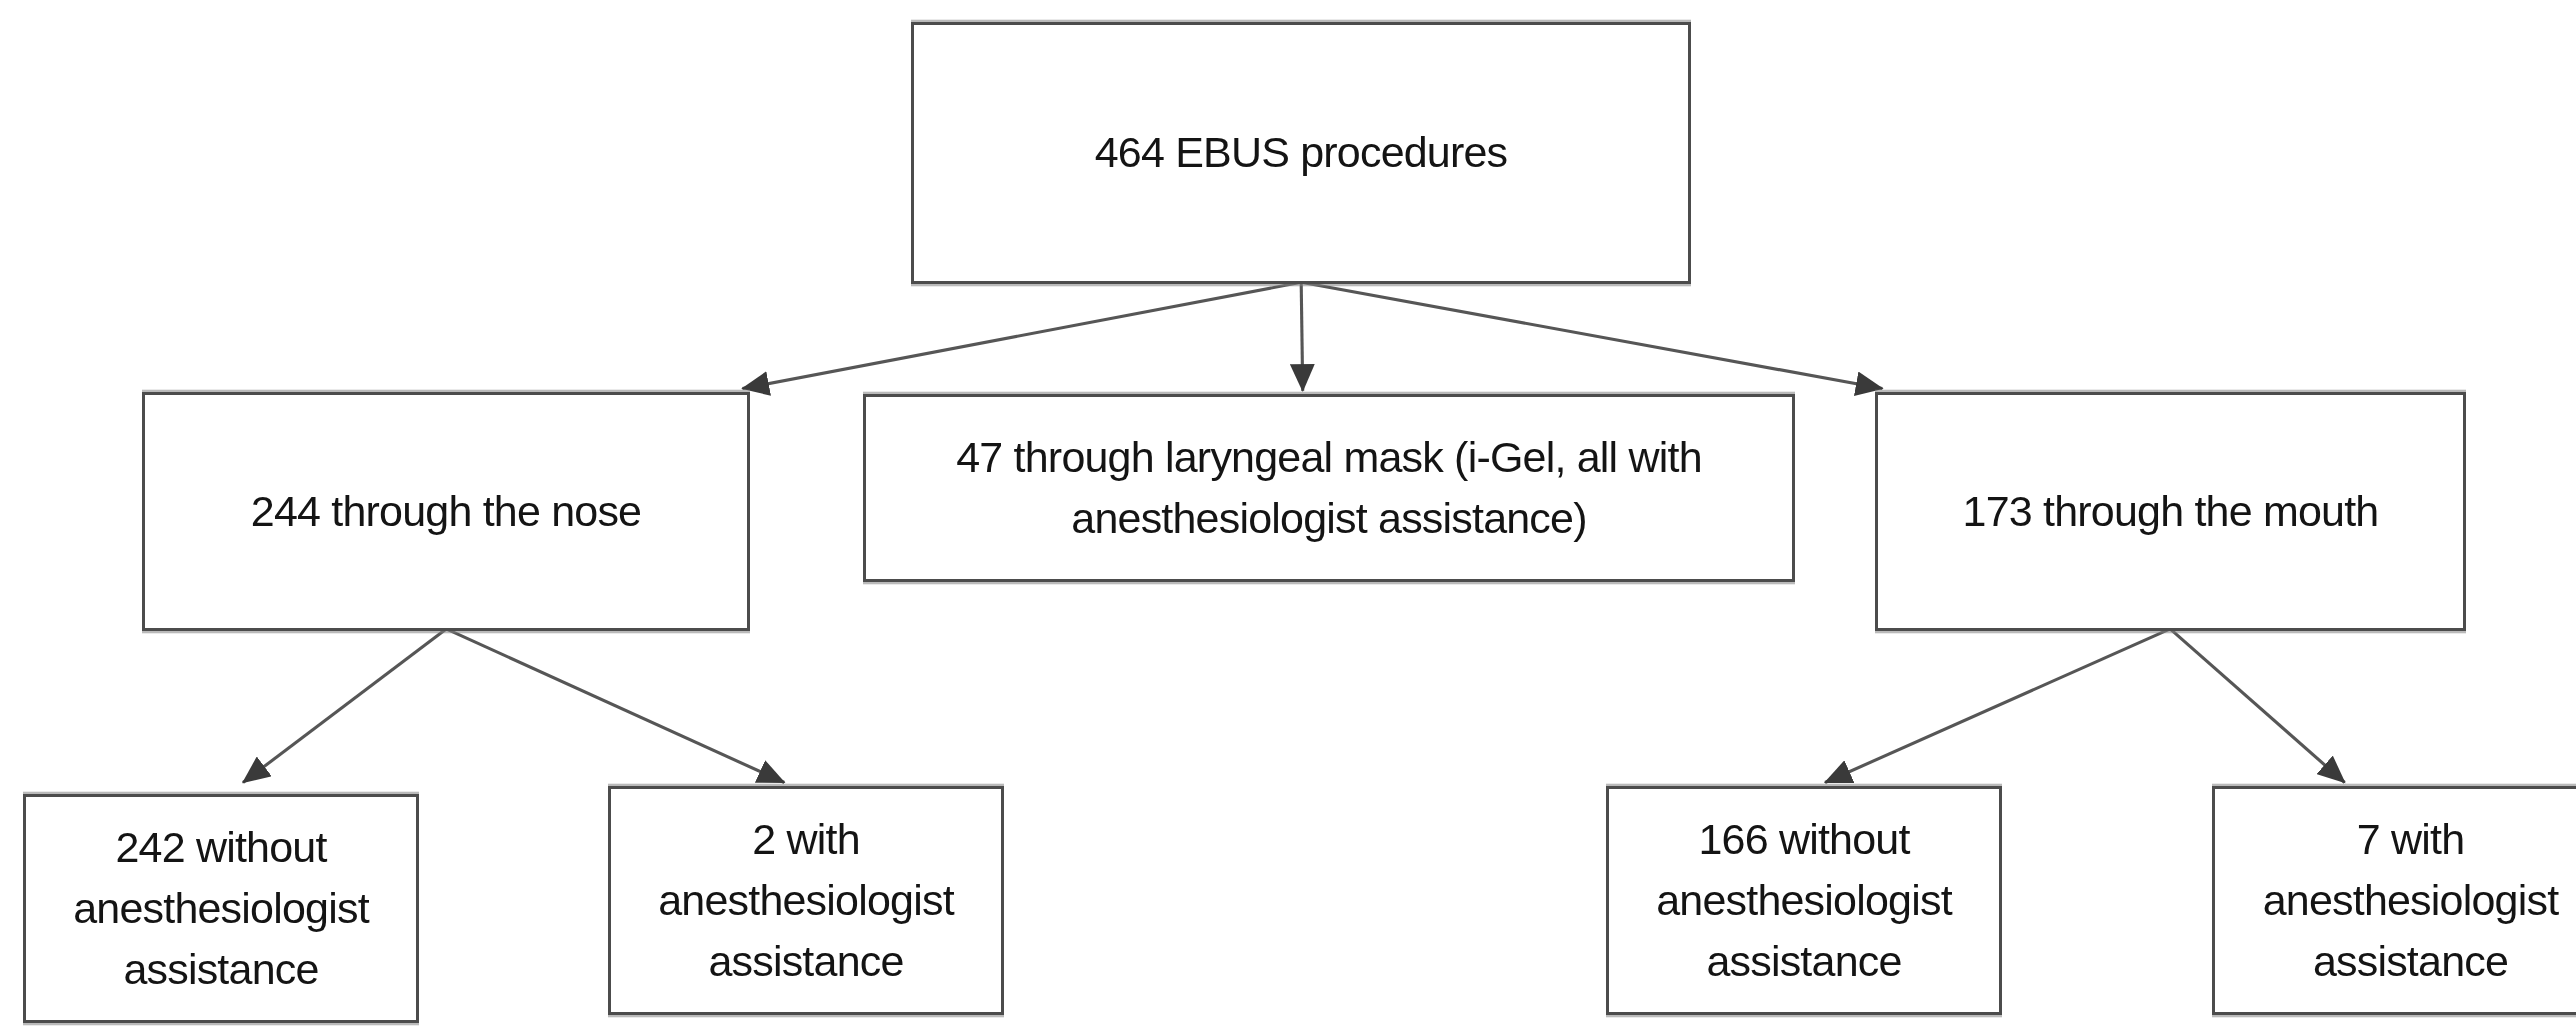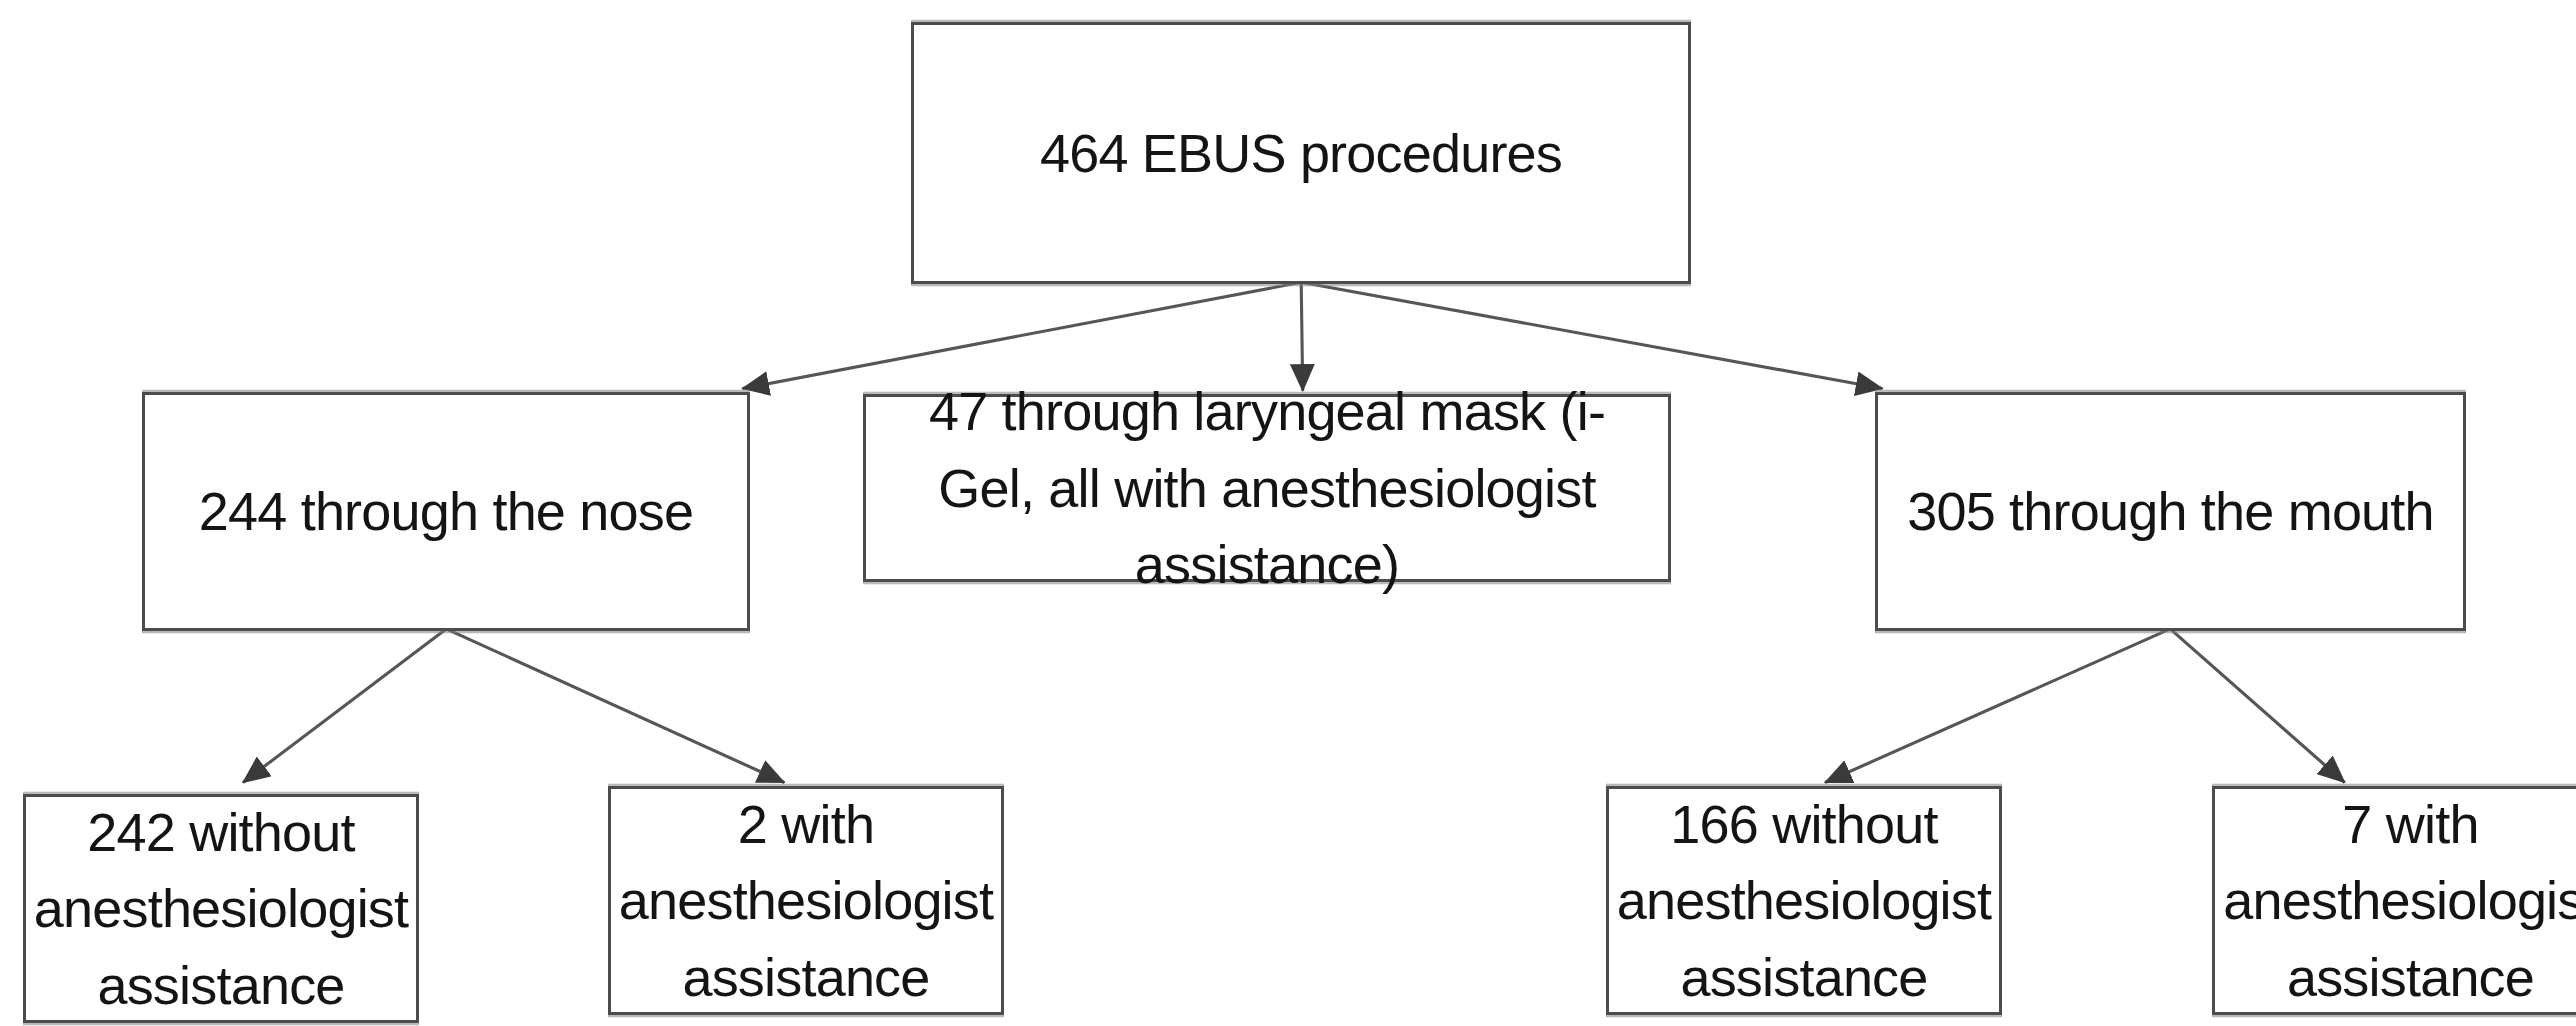--- a/index.html
+++ b/index.html
@@ -33,30 +33,30 @@
     position:absolute;
     box-sizing:border-box;
     display:flex;
     align-items:center;
     justify-content:center;
     text-align:center;
     background:#ffffff;
     border:3.1px solid var(--border-color);
     box-shadow:0 2.3px 0 var(--halo), 0 -2.3px 0 var(--halo);
     color:var(--text-color);
-    font-size:54px;
+    font-size:43px;
     line-height:1.42;
     letter-spacing:-0.8px;
   }
   .lbl{display:block;}
 
   
   .n-root         {left:911px; top:22px;   width:780px; height:262px; padding:0 15.5px;}
   .n-nose         {left:142px;  top:392px;  width:608px;  height:239px; padding:0 15.5px;text-align:center;}
-  .n-mask         {left:863px; top:394px;  width:808px; height:188px; padding:0 19.4px;}
+  .n-mask         {left:863px; top:394px;  width:932px; height:188px; padding:0 19.4px;}
   .n-mouth        {left:1875px; top:392px;  width:591px;  height:239px; padding:0 15.5px;}
   .n-nose-without {left:23px;   top:786px; width:396px;  height:229px; padding:0 11px;margin-top:8px;}
   .n-nose-with    {left:608px;  top:786px; width:396px;  height:229px; padding:16px 11px;}
   .n-mouth-without{left:1606px; top:786px; width:396px;  height:229px; padding:0 0;}
   .n-mouth-with   {left:2168px; top:786px; width:397px;  height:229px; padding:0 11px;margin-left:44px;}
 
   .edge-line{
     stroke:var(--line-color);
     stroke-width:4;
     fill:none;
@@ -90,21 +90,21 @@
 
   <div class="node n-nose">
     <span class="lbl">244 through the nose</span>
   </div>
 
   <div class="node n-mask">
     <span class="lbl">47 through laryngeal mask (i-Gel, all with anesthesiologist assistance)</span>
   </div>
 
   <div class="node n-mouth">
-    <span class="lbl">305 through the mouth</span>
+    <span class="lbl">173 through the mouth</span>
   </div>
 
   <div class="node n-nose-without">
     <span class="lbl">242 without anesthesiologist assistance</span>
   </div>
 
   <div class="node n-nose-with">
     <span class="lbl">2 with anesthesiologist assistance</span>
   </div>
 

